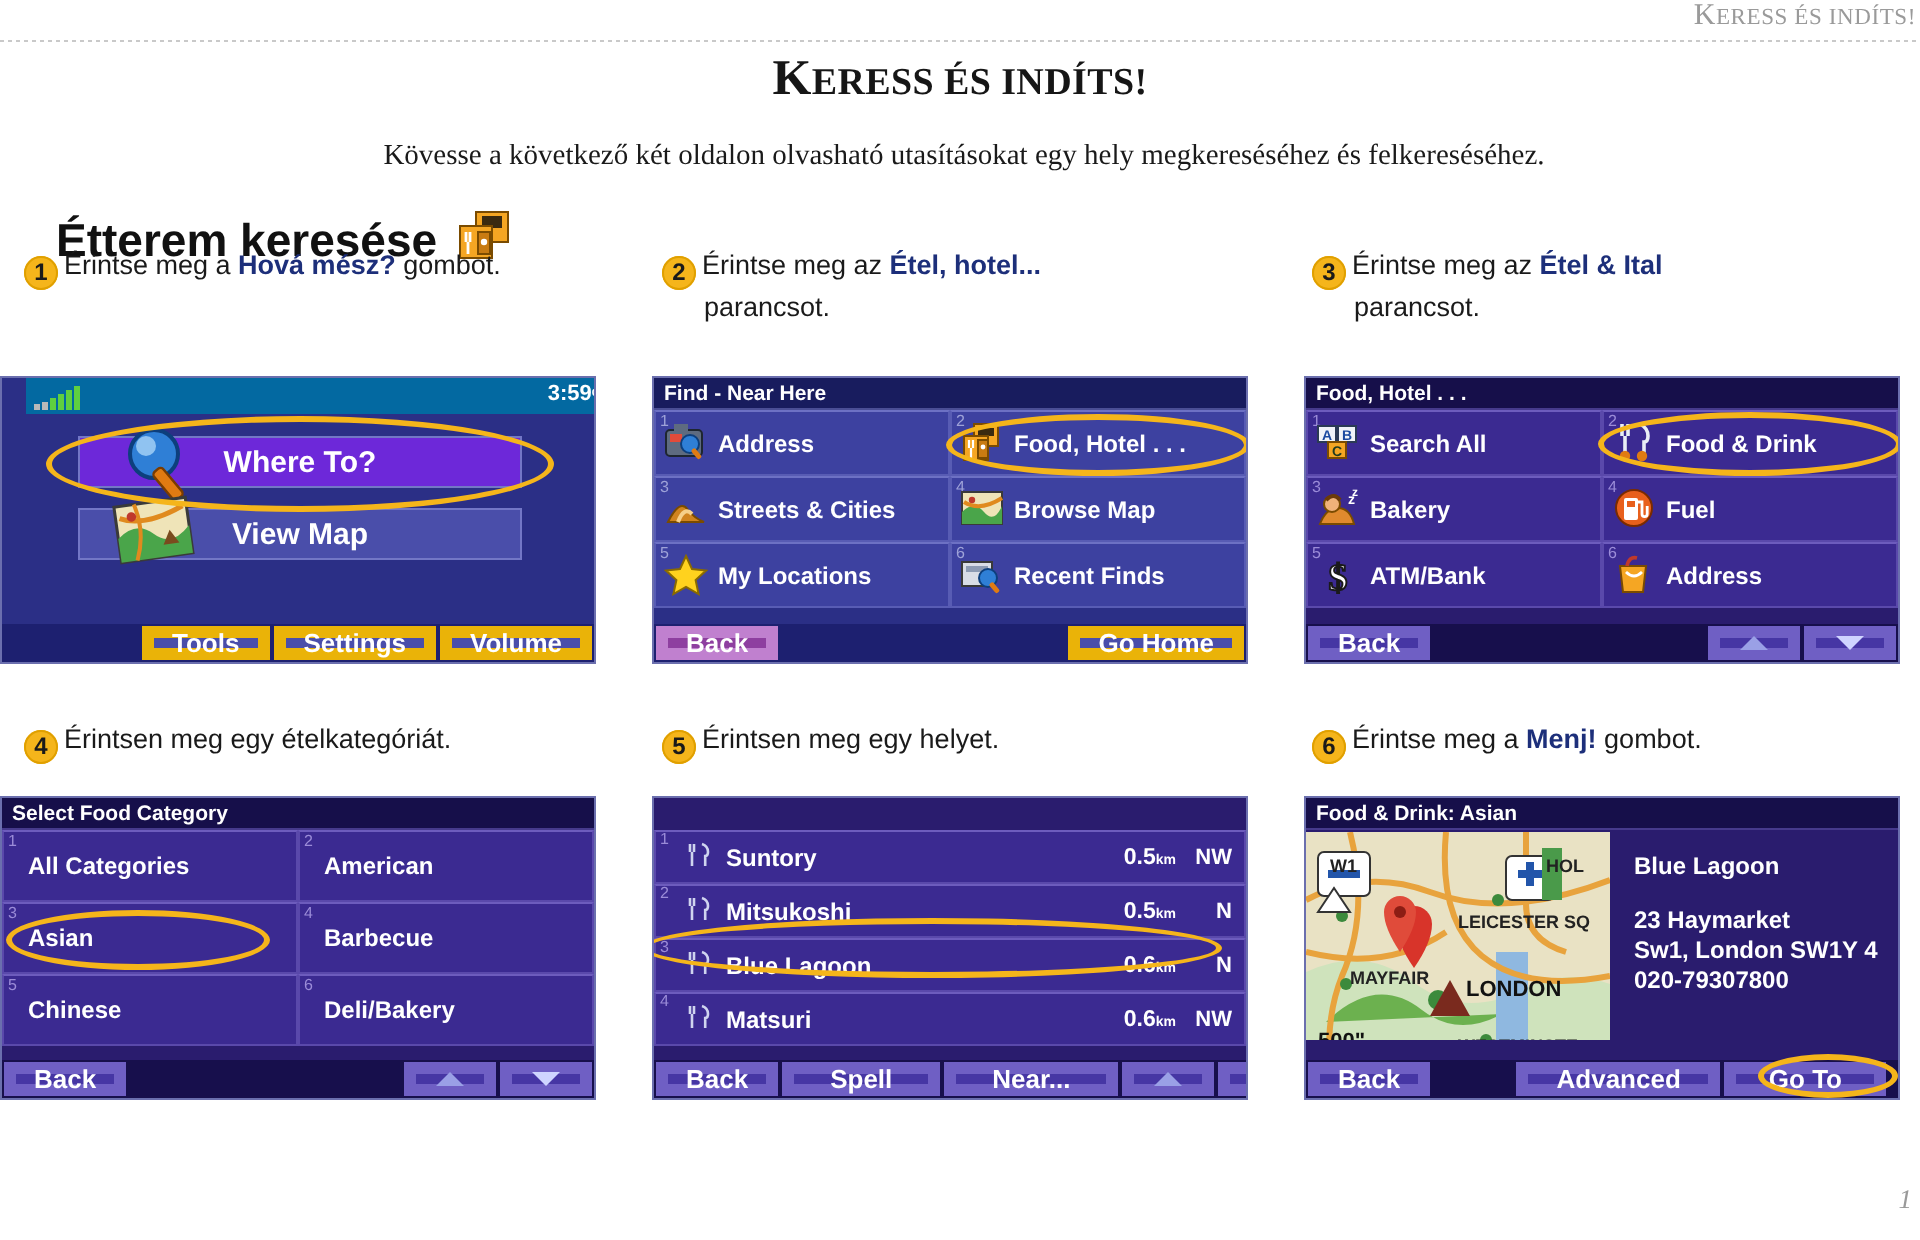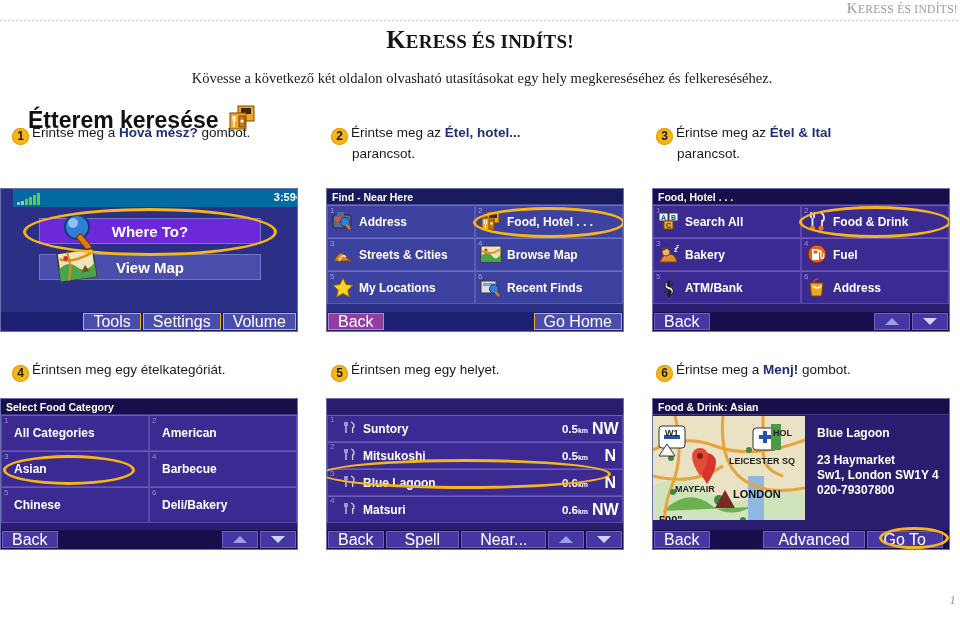--- a/index.html
+++ b/index.html
@@ -138,22 +138,22 @@
 
   
   .botbar{
     position:absolute; left:0; bottom:0; width:100%; height:19px;
     background:#1d2070;
     display:flex; align-items:center;
   }
   .screen.purple .botbar{ background:#170f4c; }
   .bbtn{
     height:17px; margin:0 1px;
-    background:#4a4eaa; border:1px solid #eab308;
-    color:#fff; font-size:16px; font-weight:normal;
+    background:#4a4eaa; border:6px solid #eab308;
+    color:#fff; font-size:13px; font-weight:bold;
     display:flex; align-items:center; justify-content:center;
     padding:0 9px;
   }
   .screen.purple .bbtn{ background:#4636a4; border-color:#6f5fc4; }
   .bbtn.back{ background:#8e3fa0; border-color:#c080cf; }
   .bbtn.arrow{ padding:0 10px; }
   .spacer{ flex:1; }
   .tri{ width:0;height:0;border-left:7px solid transparent;border-right:7px solid transparent; }
   .tri.up{ border-bottom:7px solid #9aa0e6; }
   .tri.down{ border-top:7px solid #cfd4ff; }
@@ -164,21 +164,21 @@
     height:27px;
     background:#3b2a91; border:1px solid #5a49ab; border-top-color:#6d5cbd;
     display:flex; align-items:center;
     color:#fff; font-size:12px; font-weight:bold;
     padding-left:6px;
   }
   .lrow .num{ position:absolute; left:2px; top:-1px; font-size:8px; font-weight:normal; color:#9b8cd8; }
   .lrow .li-ico{ width:16px; flex:0 0 16px; margin-right:5px; margin-left:8px; }
   .lrow .li-name{ flex:1; }
   .lrow .li-dist{ font-size:11.5px; margin-right:4px; white-space:nowrap; }
-  .lrow .li-dir{ width:24px; text-align:right; font-size:16px; margin-right:6px; }
+  .lrow .li-dir{ width:24px; text-align:right; font-size:11px; margin-right:6px; }
   .unit{ font-size:7px; }
 
   
   .detail-wrap{ position:absolute; left:0; top:17px; width:100%; height:104px; display:flex; }
   .minimap{ width:152px; height:104px; position:relative; overflow:hidden; background:#e8e3c9; }
   .det-info{
     flex:1; color:#fff; font-size:12px; font-weight:bold;
     padding:10px 0 0 12px; line-height:15px;
   }
   .det-info .dn{ margin-bottom:12px; }

